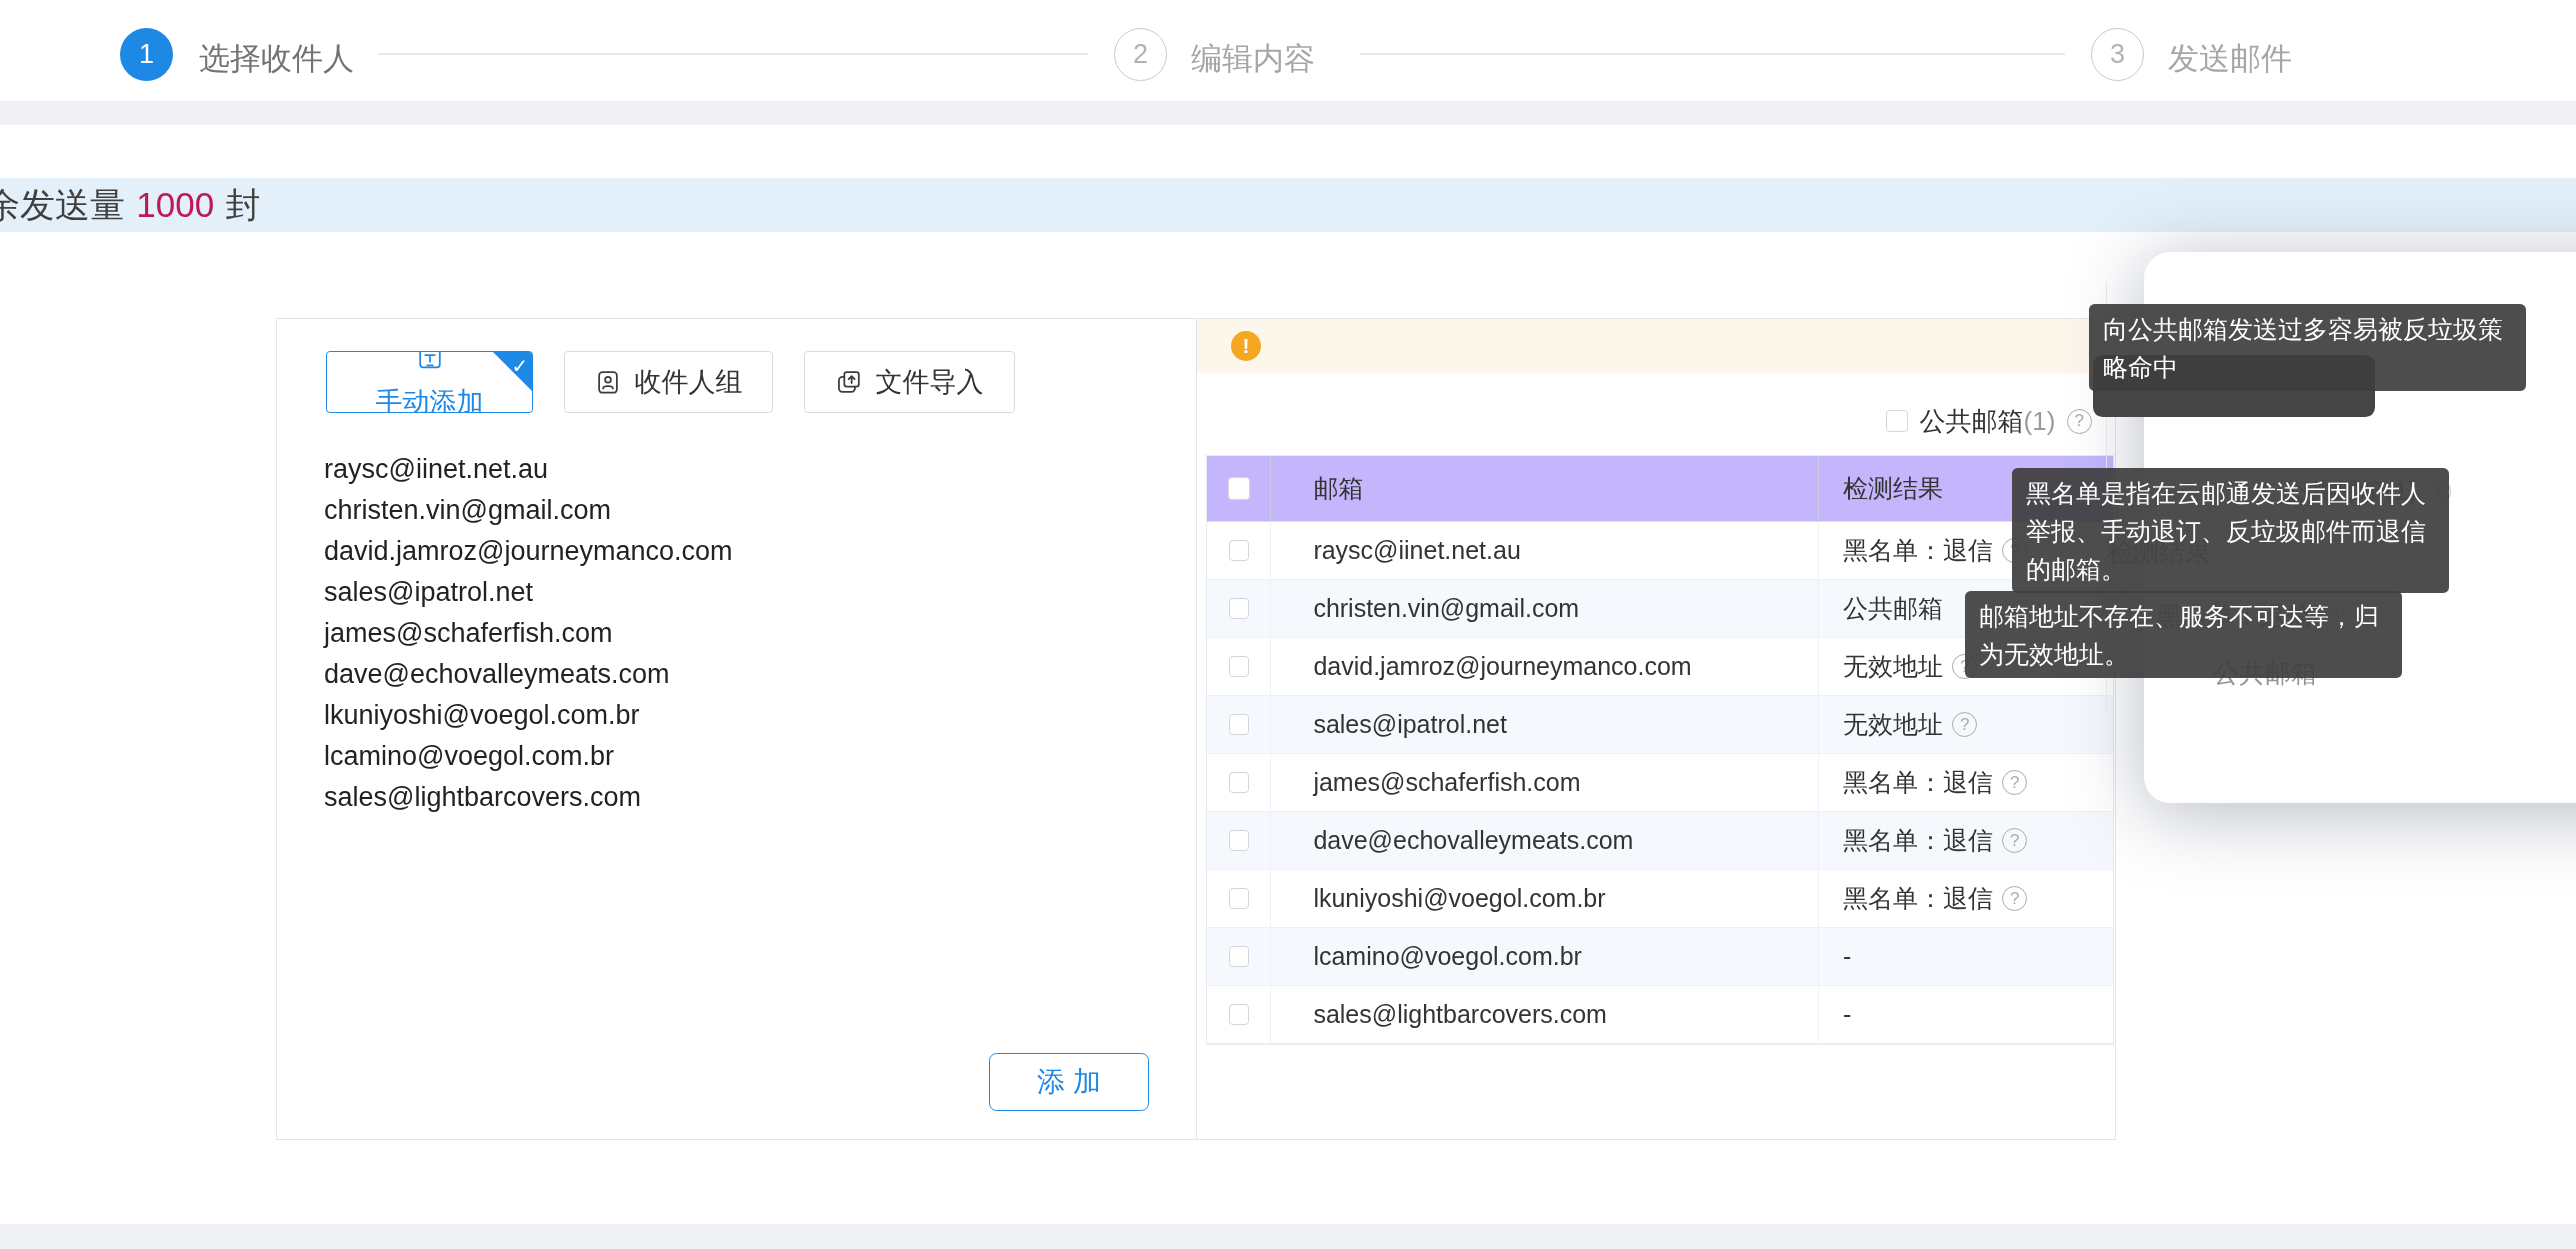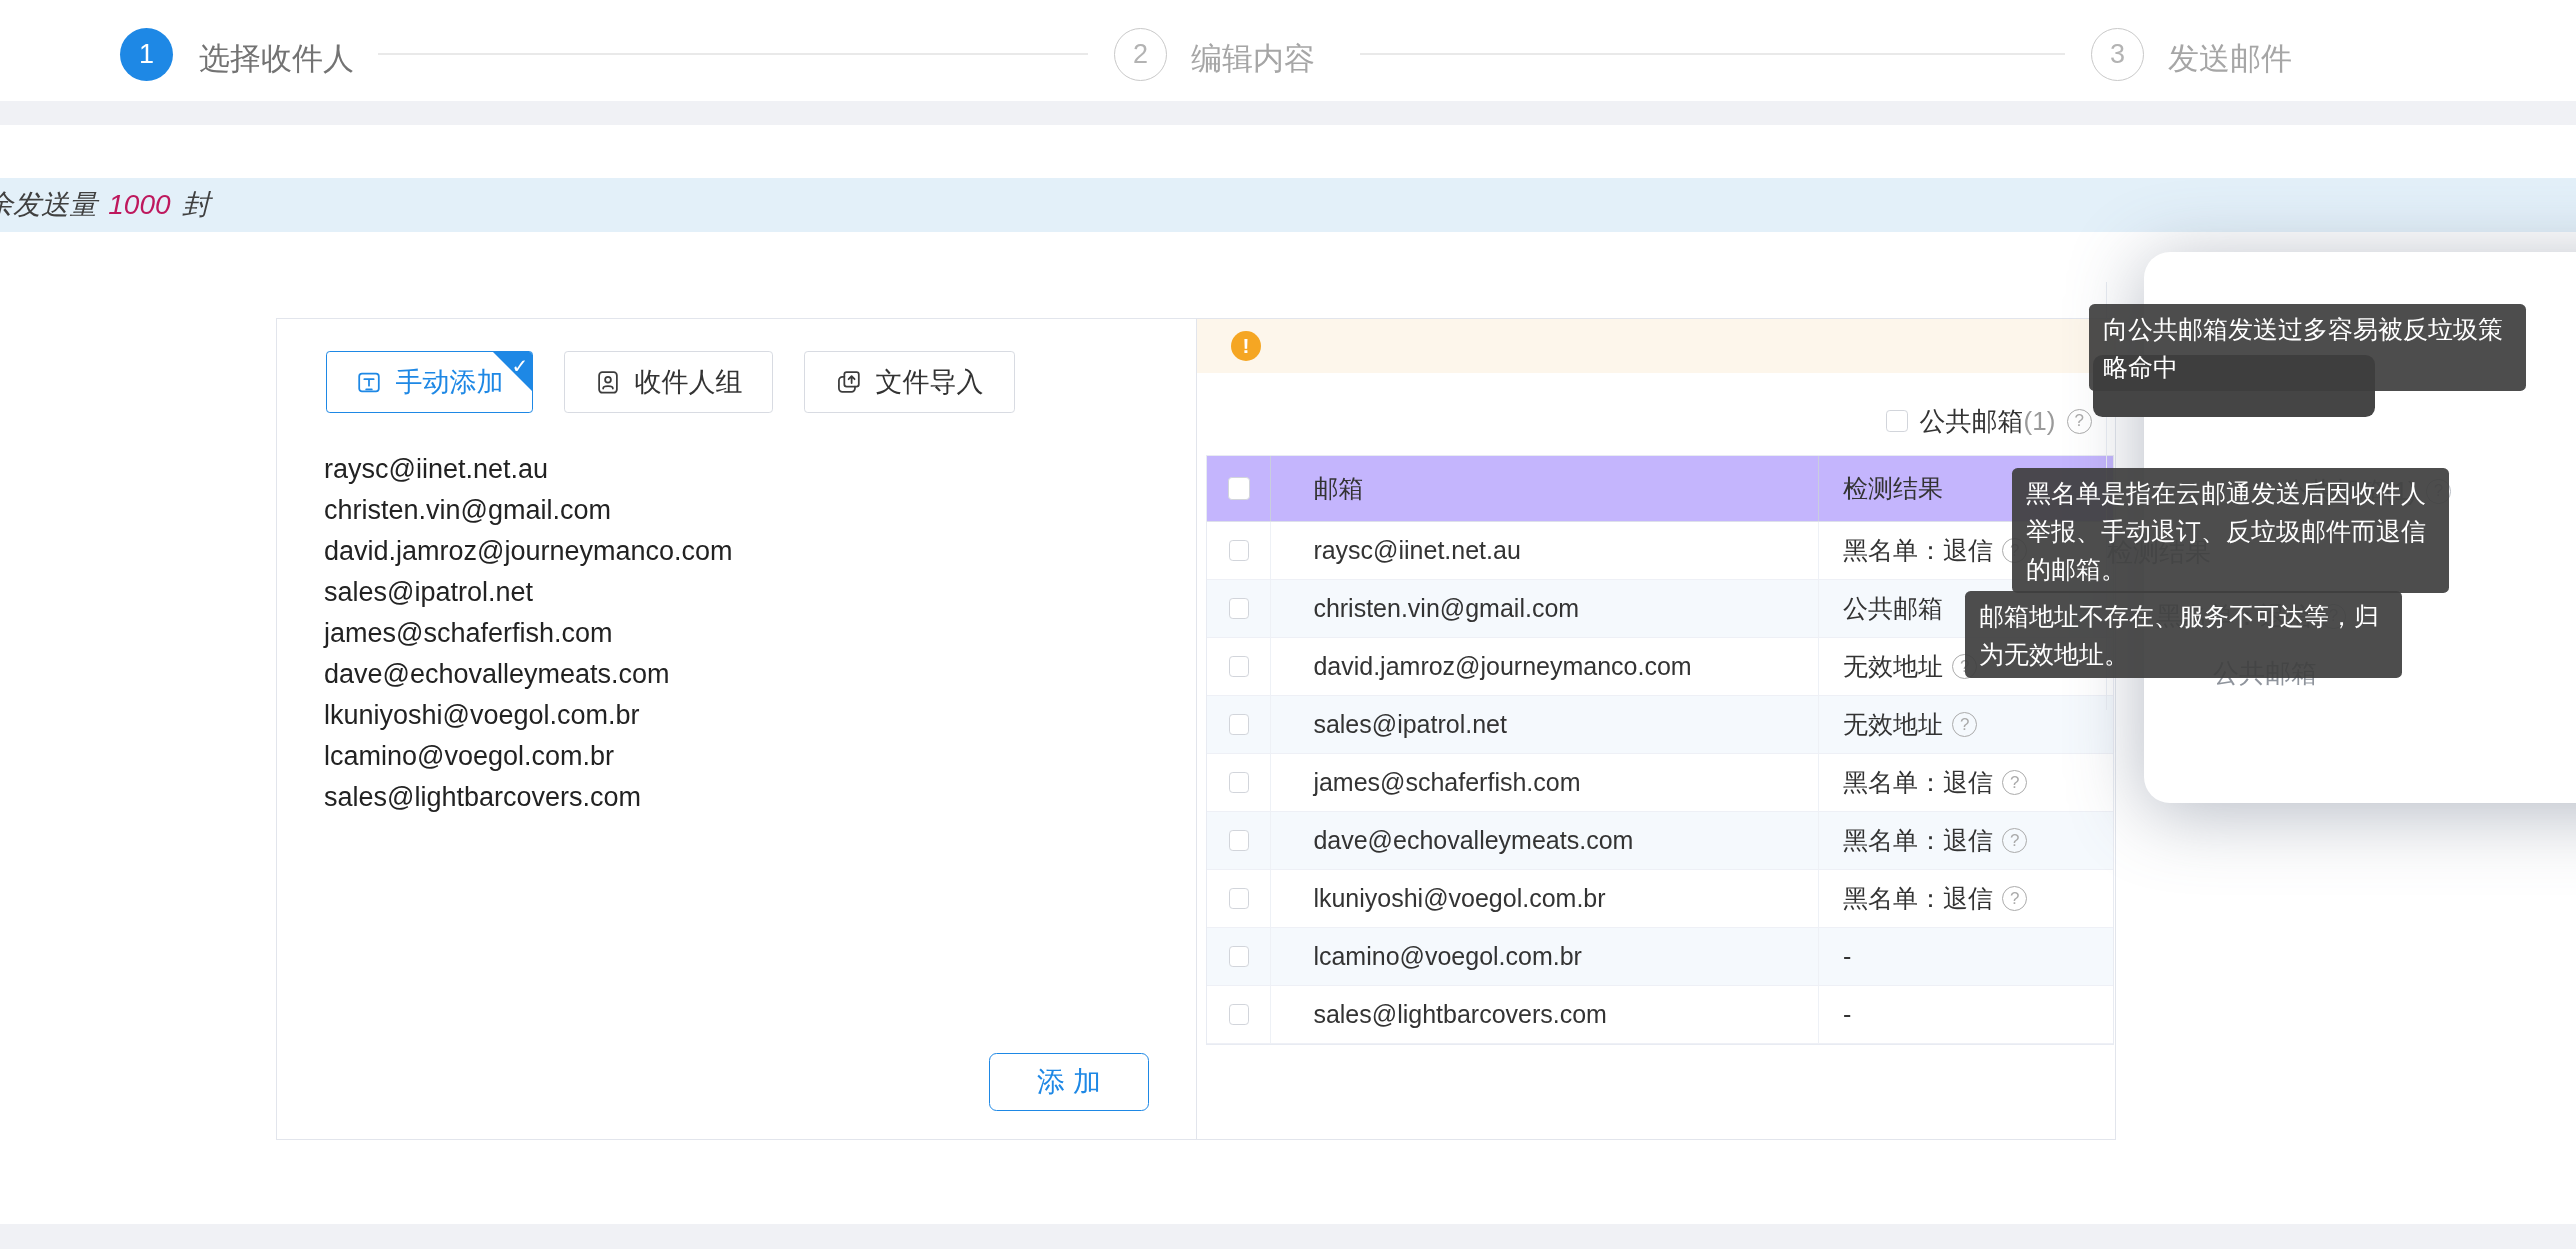--- a/index.html
+++ b/index.html
@@ -20,21 +20,21 @@
   .step-label{ position:absolute; top:25px; font-size:31px; }
   .step-label.active{ color:#737373; }
   .step-label.inactive{ color:#a6a6a6; }
   .step-line{ position:absolute; top:40px; height:1.9px; background:#e9e9e9; }
 
   .gray-band{ position:absolute; left:0; width:2576px; background:#f0f1f5; }
 
   
   #quota-bar{
     position:absolute; left:0; top:178px; width:2576px; height:54px;
-    display:flex; align-items:center; font-size:28px; color:#404040; overflow:hidden;font-style:italic;
+    display:flex; align-items:center; font-size:35px; color:#404040; overflow:hidden;
   }
   #quota-bar .clip{ margin-left:-15px; }
   #quota-bar .num{ color:#be185d; margin:0 11.3px; }
 
   
   #card{
     position:absolute; left:276px; top:318px; width:1840px; height:822px;
     background:#fff; border:0.9px solid #e2e5ec;
   }
   #left-sec{ position:absolute; left:0; top:0; width:920px; height:100%; border-right:0.9px solid #e2e5ec; }
@@ -146,21 +146,21 @@
 <div id="quota-bar" style="background:#e3f0f9;">
   <span class="clip">余</span>
     <span>发送量</span>
   <span class="num">1000</span>
   <span>封</span>
 </div>
 
 <div id="card">
 
   <div id="left-sec">
-    <div class="tab active" style="left:49px;width:207px;">
+    <div class="tab active" style="left:49px;width:207px;flex-direction:column;">
       <svg width="28" height="28" viewBox="0 0 30 30" fill="none" stroke="currentColor" stroke-width="1.9" stroke-linecap="round" stroke-linejoin="round">
         <rect x="4.5" y="6" width="21" height="19" rx="3"></rect>
         <path d="M10 12h10M15 12v7M12 23h6"></path>
       </svg>
       <span>手动添加</span>
       <span class="ribbon"></span>
       <span class="ribbon-check"></span>
     </div>
     <div class="tab" style="left:287px;width:209px;">
       <svg width="28" height="28" viewBox="0 0 30 30" fill="none" stroke="#3c3c3c" stroke-width="1.9" stroke-linecap="round" stroke-linejoin="round">

